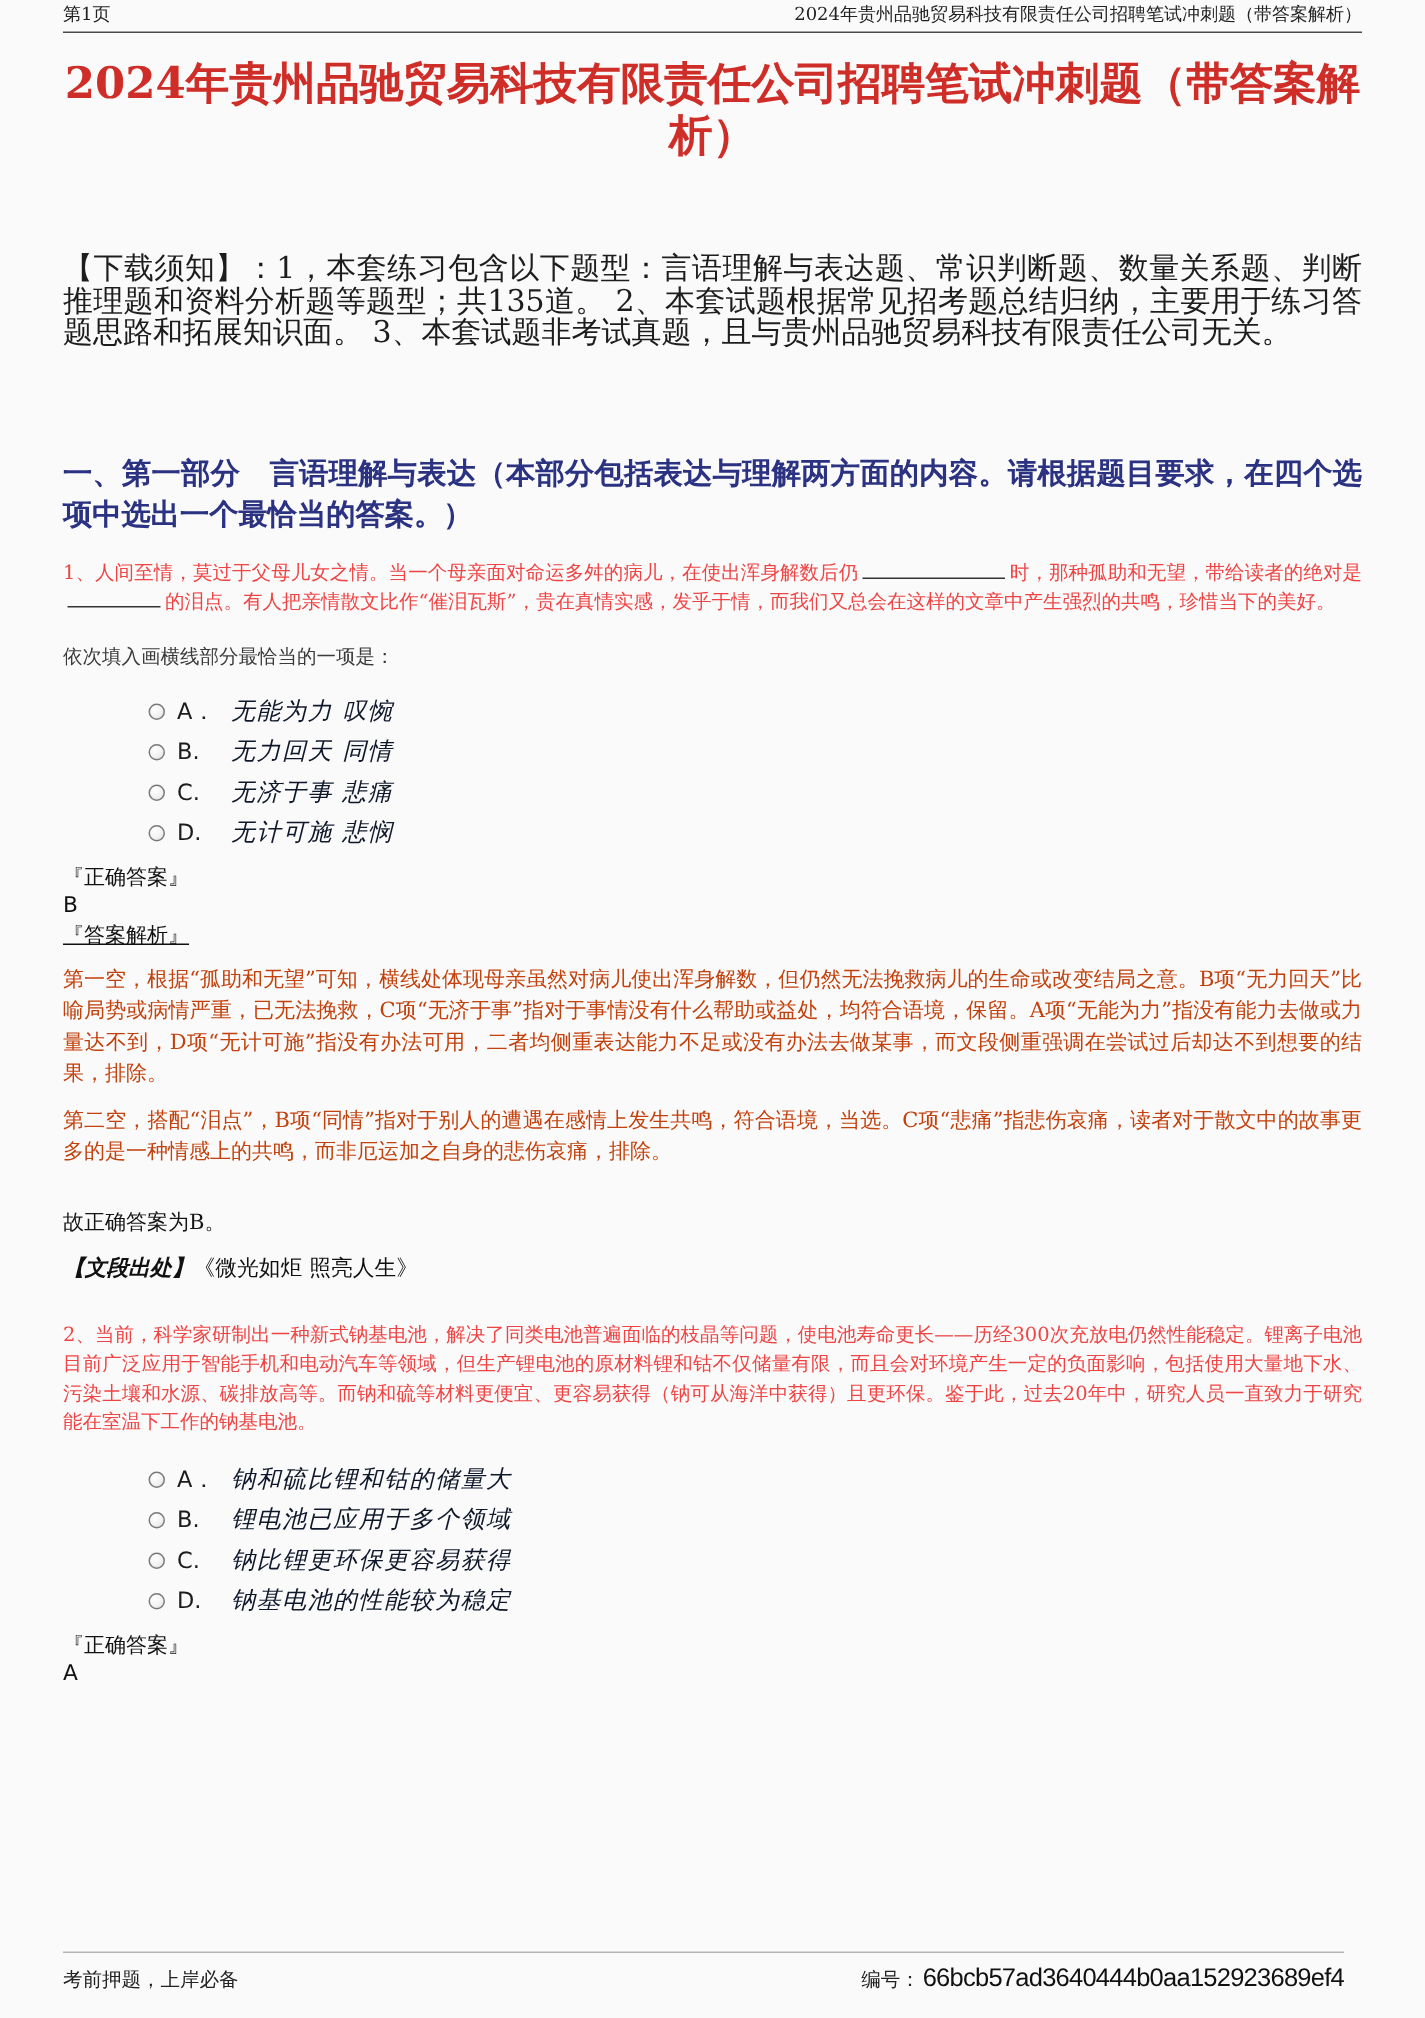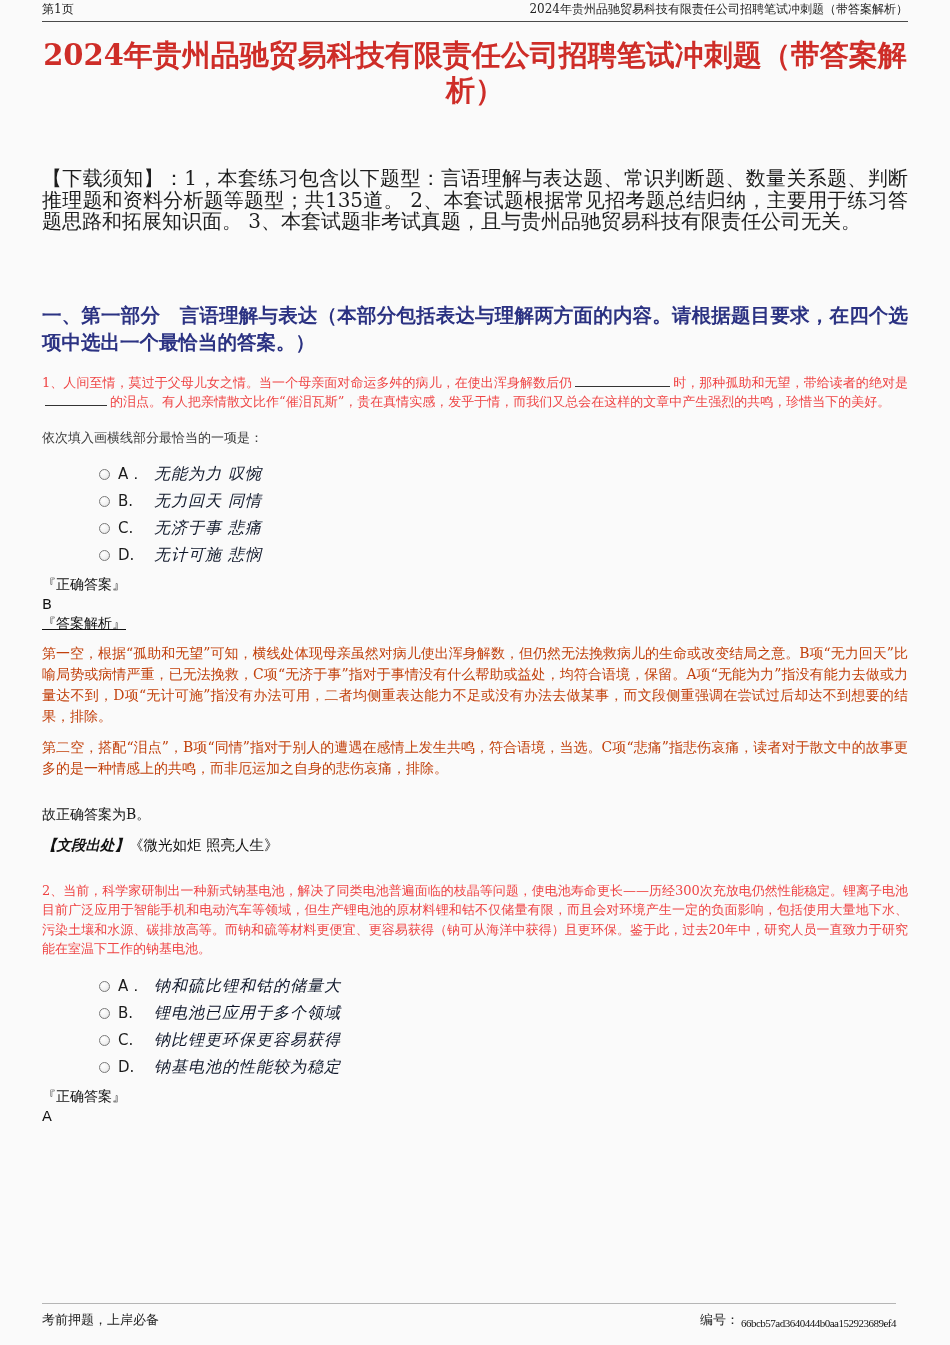--- a/index.html
+++ b/index.html
@@ -143,22 +143,22 @@
     bottom: 16px;
     border-top: 1px solid #b5b5b5;
     padding-top: 7px;
     display: flex;
     justify-content: space-between;
     align-items: baseline;
   }
   .footer-left { font-size: 13px; color: #222; }
   .footer-right { font-size: 13px; color: #222; display: flex; align-items: flex-end; }
   .footer-code {
-    font-family: Liberation Serif, serif;
-    font-size: 11px;
+    font-family: Liberation Sans, sans-serif;
+    font-size: 17px;
     color: #111;
     letter-spacing: -0.5px;
     margin-left: 2px;
   }
 </style>
 </head>
 <body>
 
 <div class="content">
 

